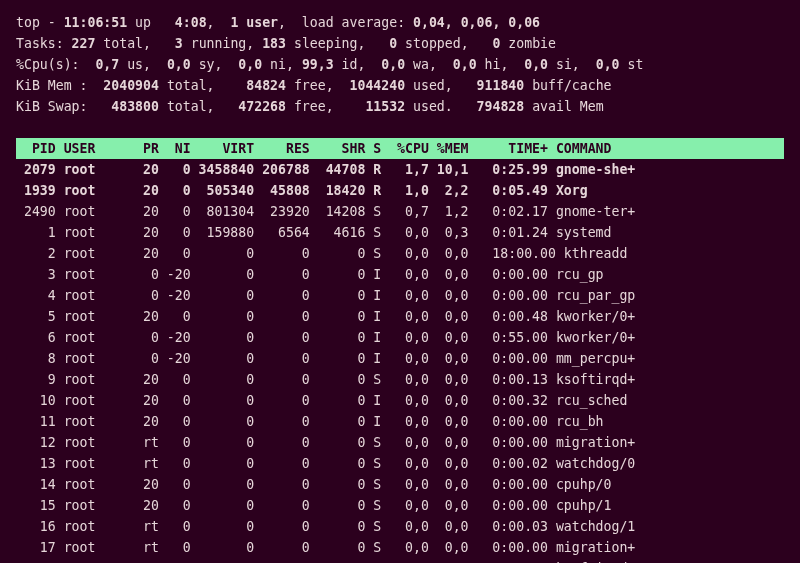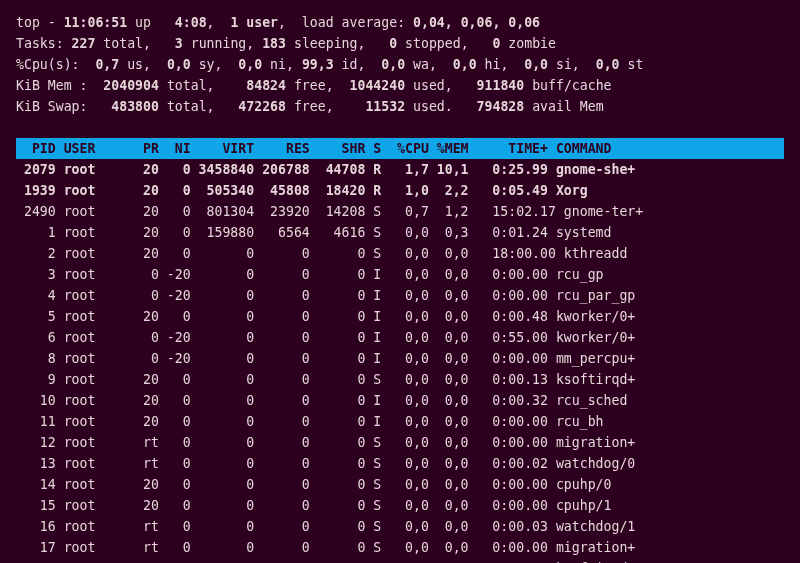--- a/index.html
+++ b/index.html
@@ -14,21 +14,21 @@
   .terminal {
     width: 800px;
     height: 563px;
     padding: 12px 16px 12px 16px;
     box-sizing: border-box;
     overflow: hidden;
   }
   .line { white-space: pre; }
   .bold { font-weight: bold; }
   .header-row {
-    background: #0ea5e9;
+    background: #86efac;
     color: #2c001e;
     font-weight: bold;
     white-space: pre;
   }
 </style>
 </head>
 <body>
 
 <div class="terminal">
 
@@ -42,21 +42,21 @@
 
   <div class="line"><span>KiB Swap:  </span><span class="bold"> 483800 </span><span>total,   </span><span class="bold">472268 </span><span>free,    </span><span class="bold">11532 </span><span>used.   </span><span class="bold">794828 </span><span>avail Mem</span></div>
 
   <div class="line">&nbsp;</div>
 
   <div class="header-row">  PID USER      PR  NI    VIRT    RES    SHR S  %CPU %MEM     TIME+ COMMAND   </div>
 
   <div id="process-list">
       <div class="line bold"> 2079 root      20   0 3458840 206788  44708 R   1,7 10,1   0:25.99 gnome-she+</div>
       <div class="line bold"> 1939 root      20   0  505340  45808  18420 R   1,0  2,2   0:05.49 Xorg</div>
-      <div class="line"> 2490 root      20   0  801304  23920  14208 S   0,7  1,2   15:02.17 gnome-ter+</div>
+      <div class="line"> 2490 root      20   0  801304  23920  14208 S   0,7  1,2   0:02.17 gnome-ter+</div>
       <div class="line">    1 root      20   0  159880   6564   4616 S   0,0  0,3   0:01.24 systemd</div>
       <div class="line">    2 root      20   0       0      0      0 S   0,0  0,0   18:00.00 kthreadd</div>
       <div class="line">    3 root       0 -20       0      0      0 I   0,0  0,0   0:00.00 rcu_gp</div>
       <div class="line">    4 root       0 -20       0      0      0 I   0,0  0,0   0:00.00 rcu_par_gp</div>
       <div class="line">    5 root      20   0       0      0      0 I   0,0  0,0   0:00.48 kworker/0+</div>
       <div class="line">    6 root       0 -20       0      0      0 I   0,0  0,0   0:55.00 kworker/0+</div>
       <div class="line">    8 root       0 -20       0      0      0 I   0,0  0,0   0:00.00 mm_percpu+</div>
       <div class="line">    9 root      20   0       0      0      0 S   0,0  0,0   0:00.13 ksoftirqd+</div>
       <div class="line">   10 root      20   0       0      0      0 I   0,0  0,0   0:00.32 rcu_sched</div>
       <div class="line">   11 root      20   0       0      0      0 I   0,0  0,0   0:00.00 rcu_bh</div>

